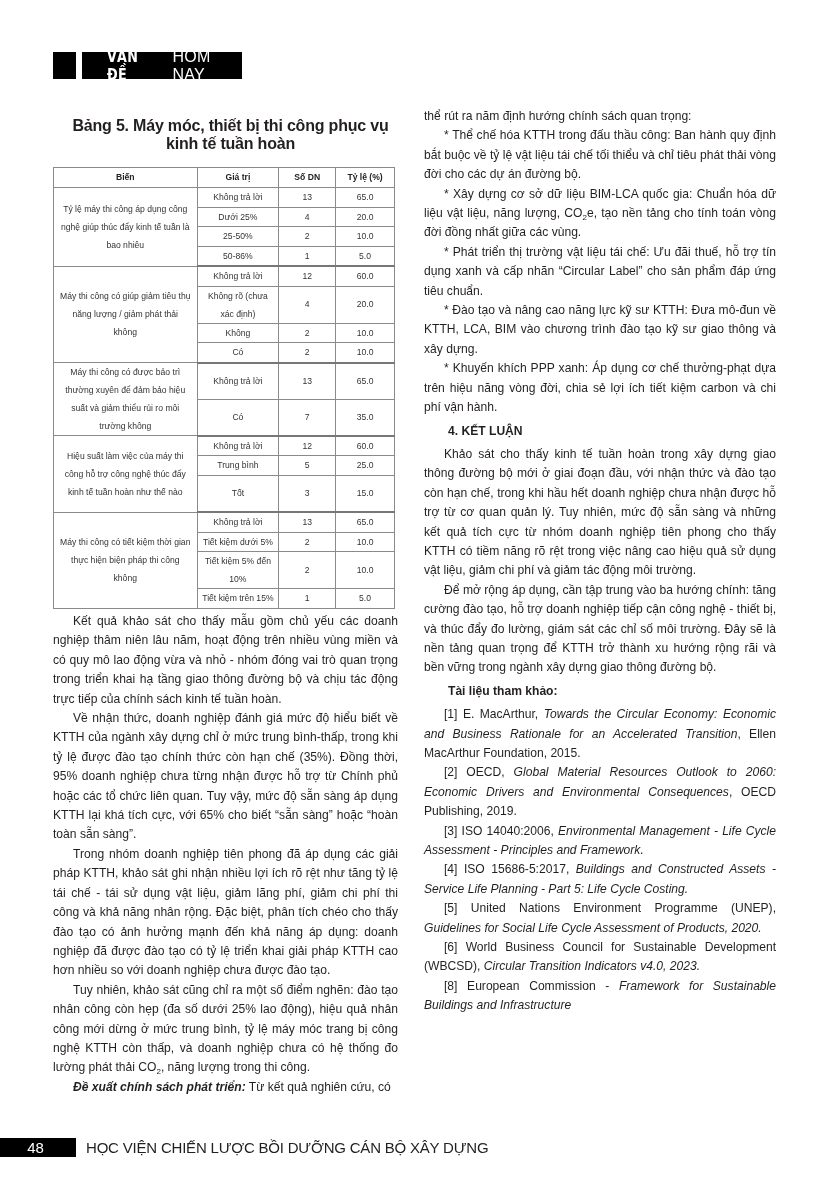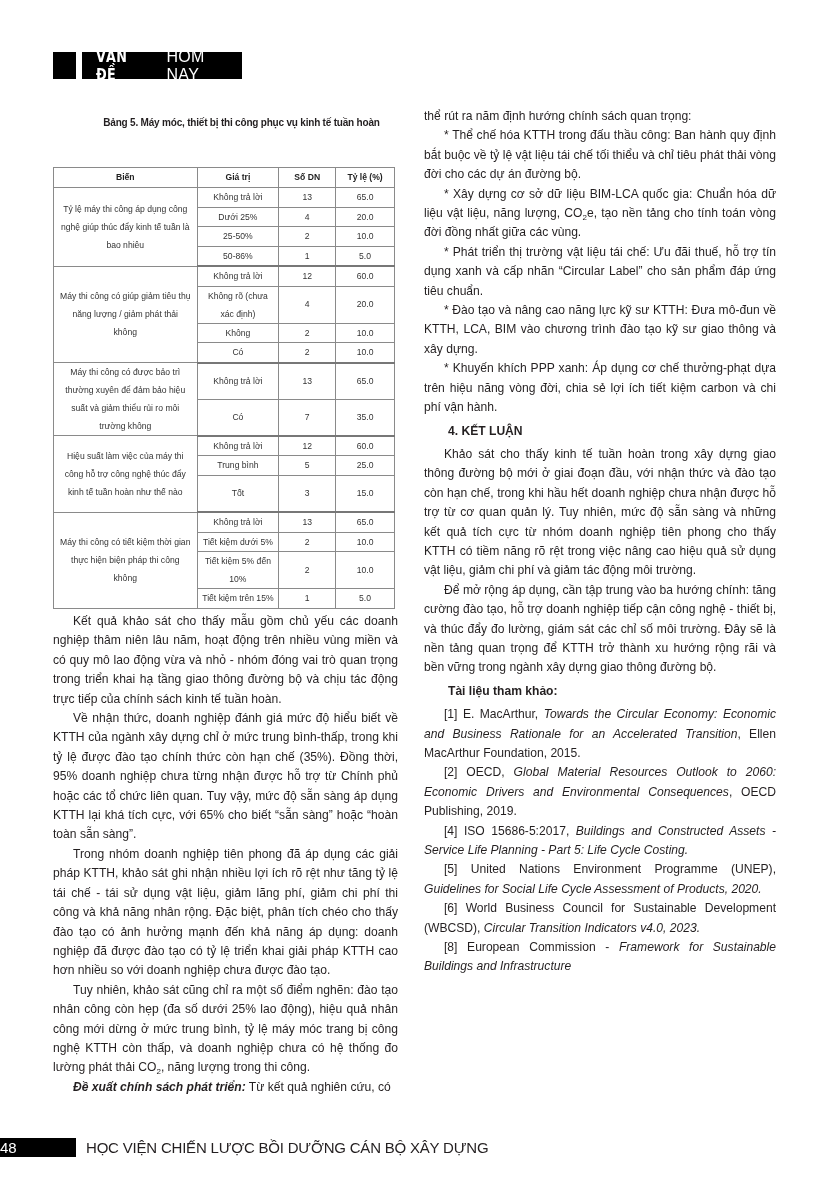--- a/index.html
+++ b/index.html
@@ -2,28 +2,28 @@
 <html><head>
 <meta charset="utf-8">
 <style>
   html, body { margin: 0; padding: 0; background: #ffffff; }
   body { width: 829px; height: 1200px; position: relative; overflow: hidden;
          font-family: "Liberation Sans", "DejaVu Sans", sans-serif; color: #231f20; }
 
   
   .hdr-block { position: absolute; left: 53px; top: 52px; width: 23px; height: 27px; background: #000; }
   .hdr-bar { position: absolute; left: 82px; top: 52px; width: 160px; height: 27px; background: #000;
-             color: #fff; display: flex; align-items: center; padding-left: 14px; box-sizing: border-box;
+             color: #fff; display: flex; align-items: center; padding-left: 25px; box-sizing: border-box;
              font-size: 16px; letter-spacing: 0.3px; }
   .hdr-bar .b1 { font-weight: 900; font-family: "DejaVu Sans", sans-serif; font-size: 15px; margin-right: 5px; transform: scaleX(0.85); display: inline-block; transform-origin: left center; }
   .hdr-bar .b2 { font-weight: 400; }
 
   
-  .tbl-title { position: absolute; left: 69px; top: 117px; width: 345px; text-align: center;
-               font-weight: 700; font-size: 10px; letter-spacing: -0.2px; }
+  .tbl-title { position: absolute; left: 58px; top: 117px; width: 345px; text-align: center;
+               font-weight: 700; font-size: 16px; letter-spacing: -0.2px; }
   table.t5 { position: absolute; left: 53px; top: 137px; width: 342px; border-collapse: collapse;
              font-size: 8.6px; color: #333; margin-top: 30px; }
   table.t5 th, table.t5 td { border: 1px solid #8a8a8a; text-align: center; vertical-align: middle;
              padding: 0 3px; line-height: 18.5px; }
   table.t5 th { font-weight: 700; height: 19px; color: #222; }
   table.t5 td.var { line-height: 18px; padding: 0 6px; }
   table.t5 td.val2 { line-height: 18px; }
   table.t5 tr.grp-end td { border-bottom: 2px solid #777; }
   col.c1 { width: 144px; } col.c2 { width: 82px; } col.c3 { width: 57px; } col.c4 { width: 59px; }
 
@@ -33,21 +33,21 @@
   .col.right { left: 424px; top: 107px; width: 352px; }
   .col p { margin: 0; text-indent: 20px; }
   .col p.noindent { text-indent: 0; }
   .col h4 { margin: 4px; font-size: 12.1px; font-weight: 700; padding-left: 20px; line-height: 19.4px; }
   .col .bi { font-weight: 700; font-style: italic; }
   .col i { font-style: italic; }
   sub { font-size: 8px; line-height: 0; }
 
   
   .ftr-bar { position: absolute; left: 0; top: 1138px; width: 76px; height: 19px; background: #000;
-             color: #fff; font-size: 15px; text-align: left; box-sizing: border-box; padding-right: 5px; line-height: 19px; }
+             color: #fff; font-size: 15px; text-align: center; box-sizing: border-box; padding-right: 5px; line-height: 19px; }
   .ftr-text { position: absolute; left: 86px; top: 1138px; font-size: 15px; line-height: 19px; color: #231f20; letter-spacing: -0.2px; }
 </style>
 </head>
 <body>
 
 <div class="hdr-block"></div>
 <div class="hdr-bar">
   <span class="b1">VẤN ĐỀ</span>
   <span class="b2">HÔM NAY</span>
 </div>
@@ -181,20 +181,21 @@
   <p><span>* Xây dựng cơ sở dữ liệu BIM-LCA quốc gia: Chuẩn hóa dữ liệu vật liệu, năng lượng, CO</span><sub>2</sub><span>e, tạo nền tảng cho tính toán vòng đời đồng nhất giữa các vùng.</span></p>
   <p>* Phát triển thị trường vật liệu tái chế: Ưu đãi thuế, hỗ trợ tín dụng xanh và cấp nhãn “Circular Label” cho sản phẩm đáp ứng tiêu chuẩn.</p>
   <p>* Đào tạo và nâng cao năng lực kỹ sư KTTH: Đưa mô-đun về KTTH, LCA, BIM vào chương trình đào tạo kỹ sư giao thông và xây dựng.</p>
   <p>* Khuyến khích PPP xanh: Áp dụng cơ chế thưởng-phạt dựa trên hiệu năng vòng đời, chia sẻ lợi ích tiết kiệm carbon và chi phí vận hành.</p>
   <h4>4. KẾT LUẬN</h4>
   <p>Khảo sát cho thấy kinh tế tuần hoàn trong xây dựng giao thông đường bộ mới ở giai đoạn đầu, với nhận thức và đào tạo còn hạn chế, trong khi hầu hết doanh nghiệp chưa nhận được hỗ trợ từ cơ quan quản lý. Tuy nhiên, mức độ sẵn sàng và những kết quả tích cực từ nhóm doanh nghiệp tiên phong cho thấy KTTH có tiềm năng rõ rệt trong việc nâng cao hiệu quả sử dụng vật liệu, giảm chi phí và giảm tác động môi trường.</p>
   <p>Để mở rộng áp dụng, cần tập trung vào ba hướng chính: tăng cường đào tạo, hỗ trợ doanh nghiệp tiếp cận công nghệ - thiết bị, và thúc đẩy đo lường, giám sát các chỉ số môi trường. Đây sẽ là nền tảng quan trọng để KTTH trở thành xu hướng rộng rãi và bền vững trong ngành xây dựng giao thông đường bộ.</p>
   <h4>Tài liệu tham khảo:</h4>
   <p><span>[1] E. MacArthur, </span><i>Towards the Circular Economy: Economic and Business Rationale for an Accelerated Transition</i><span>, Ellen MacArthur Foundation, 2015.</span></p>
   <p><span>[2] OECD, </span><i>Global Material Resources Outlook to 2060: Economic Drivers and Environmental Consequences</i><span>, OECD Publishing, 2019.</span></p>
+  <p><span>[3] ISO 14040:2006, </span><i>Environmental Management - Life Cycle Assessment - Principles and Framework.</i><span></span></p>
   <p><span>[4] ISO 15686-5:2017, </span><i>Buildings and Constructed Assets - Service Life Planning - Part 5: Life Cycle Costing.</i><span></span></p>
   <p><span>[5] United Nations Environment Programme (UNEP), </span><i>Guidelines for Social Life Cycle Assessment of Products, 2020.</i><span></span></p>
   <p><span>[6] World Business Council for Sustainable Development (WBCSD), </span><i>Circular Transition Indicators v4.0, 2023.</i><span></span></p>
   <p><span>[8] European Commission - </span><i>Framework for Sustainable Buildings and Infrastructure</i><span></span></p>
 </div>
 
 <div class="ftr-bar">48</div>
 <div class="ftr-text">HỌC VIỆN CHIẾN LƯỢC BỒI DƯỠNG CÁN BỘ XÂY DỰNG</div>
 
 </body></html>

